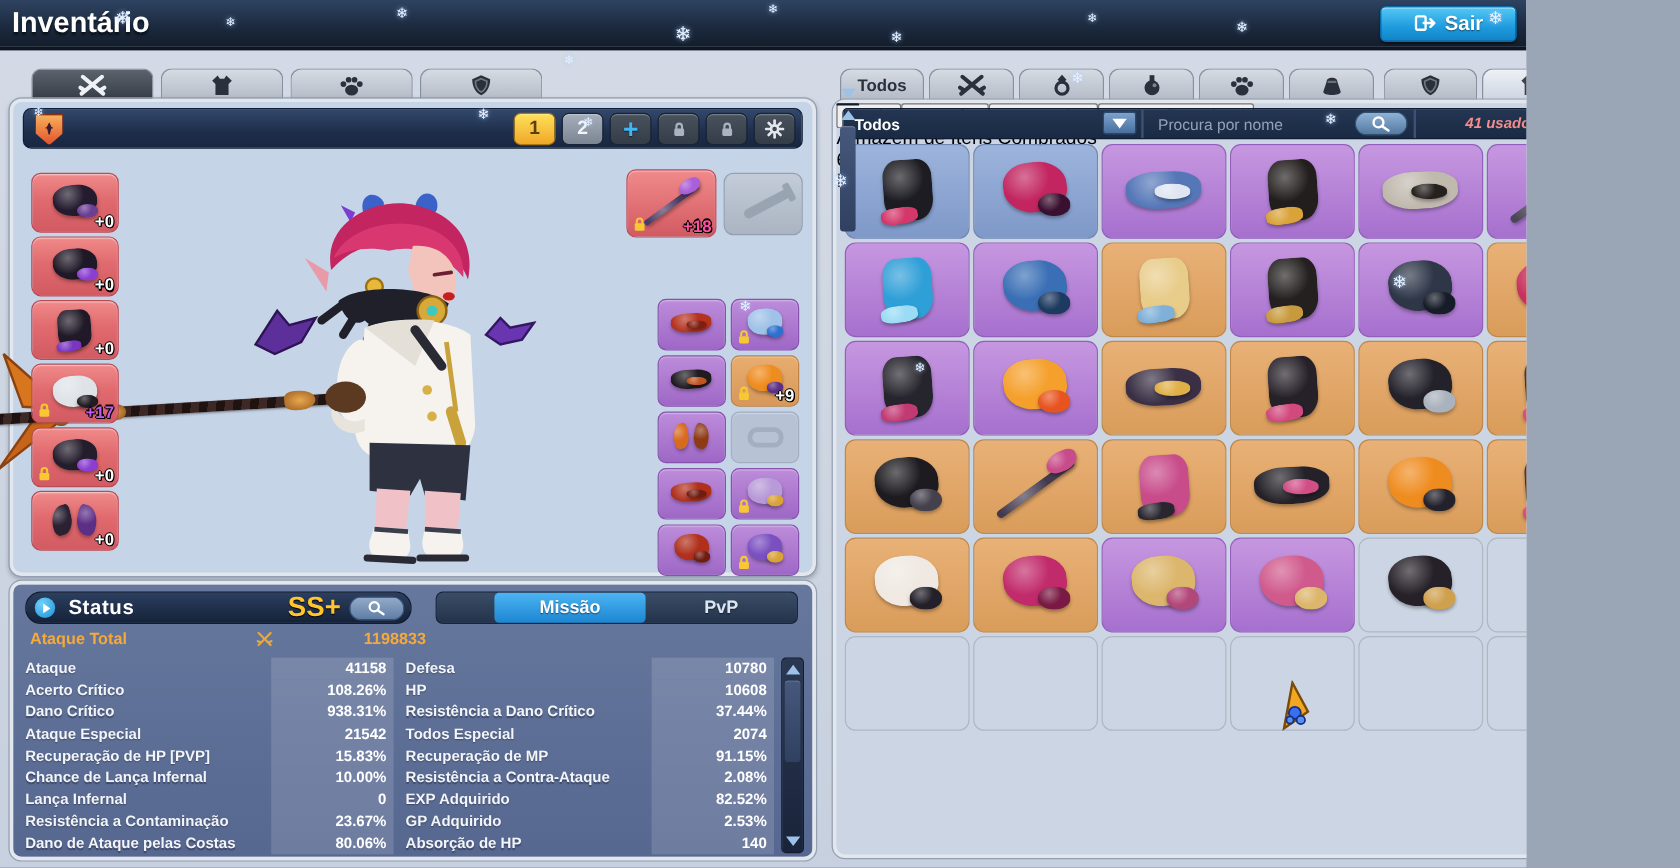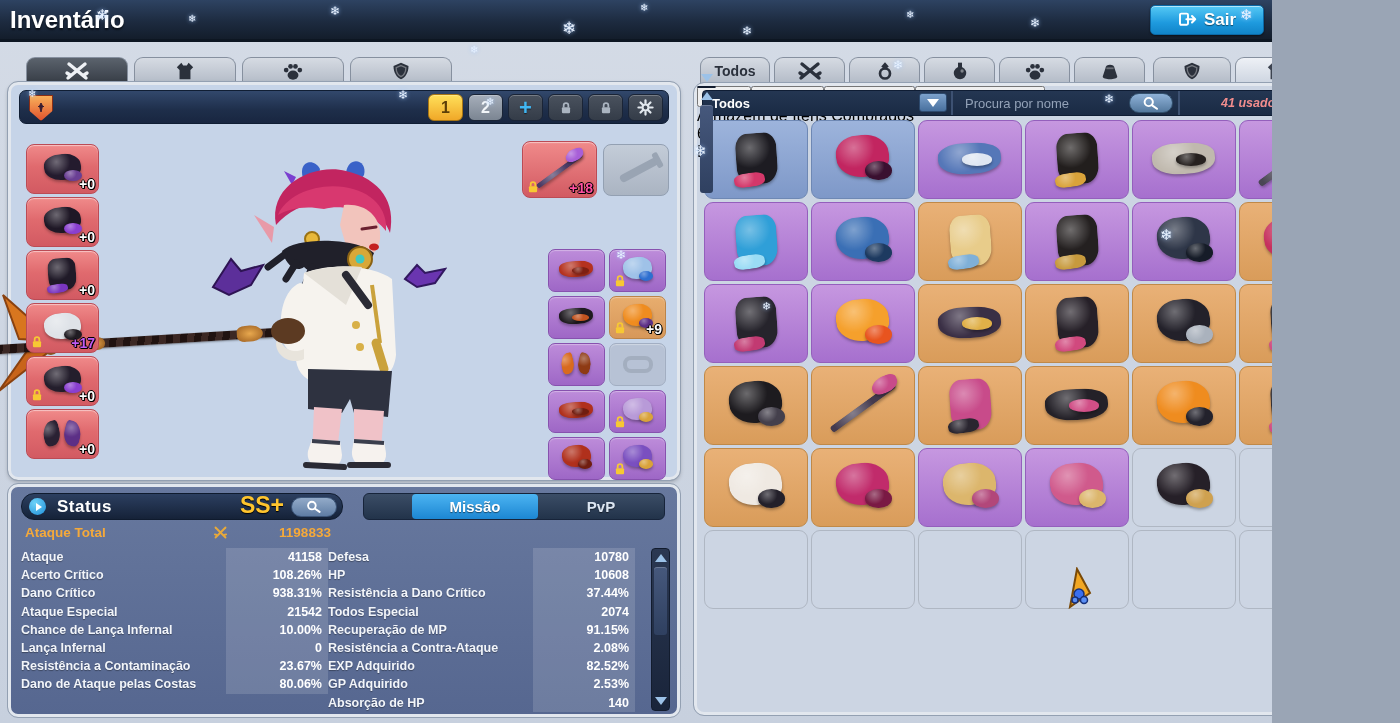--- a/index.html
+++ b/index.html
@@ -94,22 +94,22 @@
     text-shadow:0 1px 1px #000;}
   .mag-btn{position:absolute;right:5px;top:3px;width:46px;height:20px;border-radius:10px;
     background:linear-gradient(#93abc9,#5f7da4);border:1px solid #3c5578;display:flex;align-items:center;justify-content:center;color:#fff;cursor:pointer;}
   .mode-tabs{position:absolute;right:12px;top:6px;width:302px;height:27px;border-radius:6px;
     background:linear-gradient(#3b4d66 0%,#22334a 100%);border:1px solid #17243a;display:flex;justify-content:flex-end;align-items:stretch;}
   .mode-btn{width:126px;display:flex;align-items:center;justify-content:center;color:#dce6f2;
     font-size:15px;font-weight:bold;cursor:pointer;text-shadow:0 1px 1px rgba(0,0,0,.5);}
   .mode-btn.active{background:linear-gradient(#4cb4f2,#1c86d2);border-radius:4px;color:#fff;}
   .total-row{position:absolute;left:14px;top:38px;width:330px;height:19px;color:#f5a93a;font-weight:bold;font-size:13.5px;}
   .total-row .t-icon{position:absolute;left:188px;top:0px;color:#e8a litt93a;color:#e8a93a;}
-  .total-val{position:absolute;left:230px;width:100px;text-align:center;}
-  .stats{position:absolute;left:10px;top:61px;width:628px;display:flex;gap:0;}
+  .total-val{position:absolute;left:230px;width:100px;text-align:right;}
+  .stats{position:absolute;left:10px;top:61px;width:628px;display:flex;gap:10px;}
   .stat-col{width:307px;display:flex;flex-direction:column;}
   .stat-row{height:18.2px;display:flex;align-items:center;}
   .stat-lbl{flex:1;color:#f2f5fa;font-size:12.5px;font-weight:bold;text-shadow:0 1px 1px rgba(0,0,0,.35);}
   .stat-val{width:102px;height:100%;display:flex;align-items:center;justify-content:flex-end;padding-right:6px;
     background:rgba(255,255,255,.14);color:#fff;font-size:12.5px;font-weight:bold;}
   .v-scroll{position:absolute;width:19px;border-radius:4px;background:linear-gradient(#2b3852,#19243a);
     border:1px solid #121c2e;}
   .v-scroll .arr{position:absolute;left:3px;width:0;height:0;border-left:6px solid transparent;border-right:6px solid transparent;}
   .v-scroll .arr.up{top:5px;border-bottom:8px solid #9cc2e8;}
   .v-scroll .arr.dn{bottom:5px;border-top:8px solid #9cc2e8;}
@@ -514,20 +514,24 @@
           </div>
           <div class="stat-row">
             <span class="stat-lbl">Dano Crítico</span>
             <span class="stat-val">938.31%</span>
           </div>
           <div class="stat-row">
             <span class="stat-lbl">Ataque Especial</span>
             <span class="stat-val">21542</span>
           </div>
           <div class="stat-row">
+            <span class="stat-lbl">Recuperação de HP [PVP]</span>
+            <span class="stat-val">15.83%</span>
+          </div>
+          <div class="stat-row">
             <span class="stat-lbl">Chance de Lança Infernal</span>
             <span class="stat-val">10.00%</span>
           </div>
           <div class="stat-row">
             <span class="stat-lbl">Lança Infernal</span>
             <span class="stat-val">0</span>
           </div>
           <div class="stat-row">
             <span class="stat-lbl">Resistência a Contaminação</span>
             <span class="stat-val">23.67%</span>

